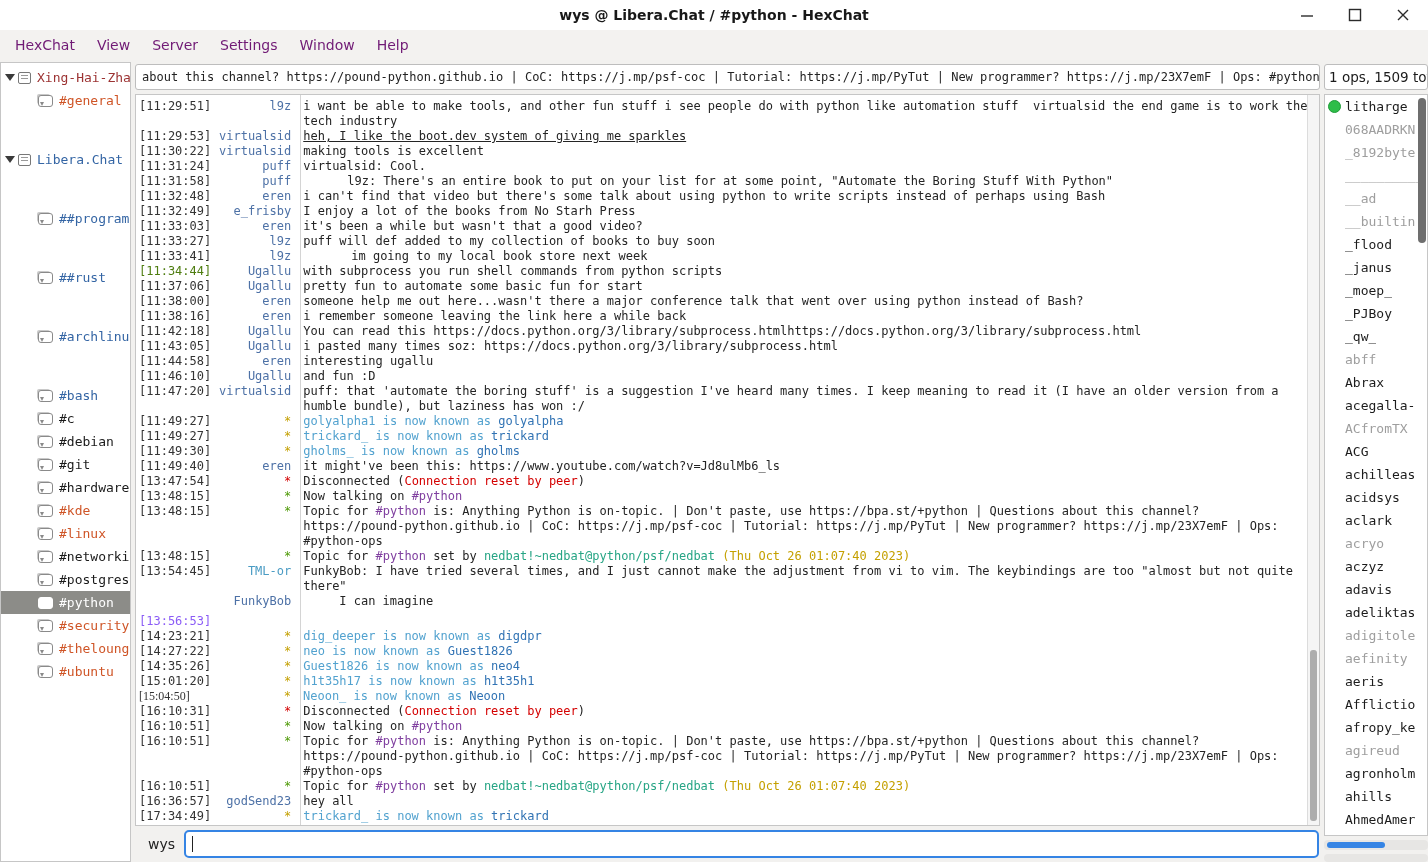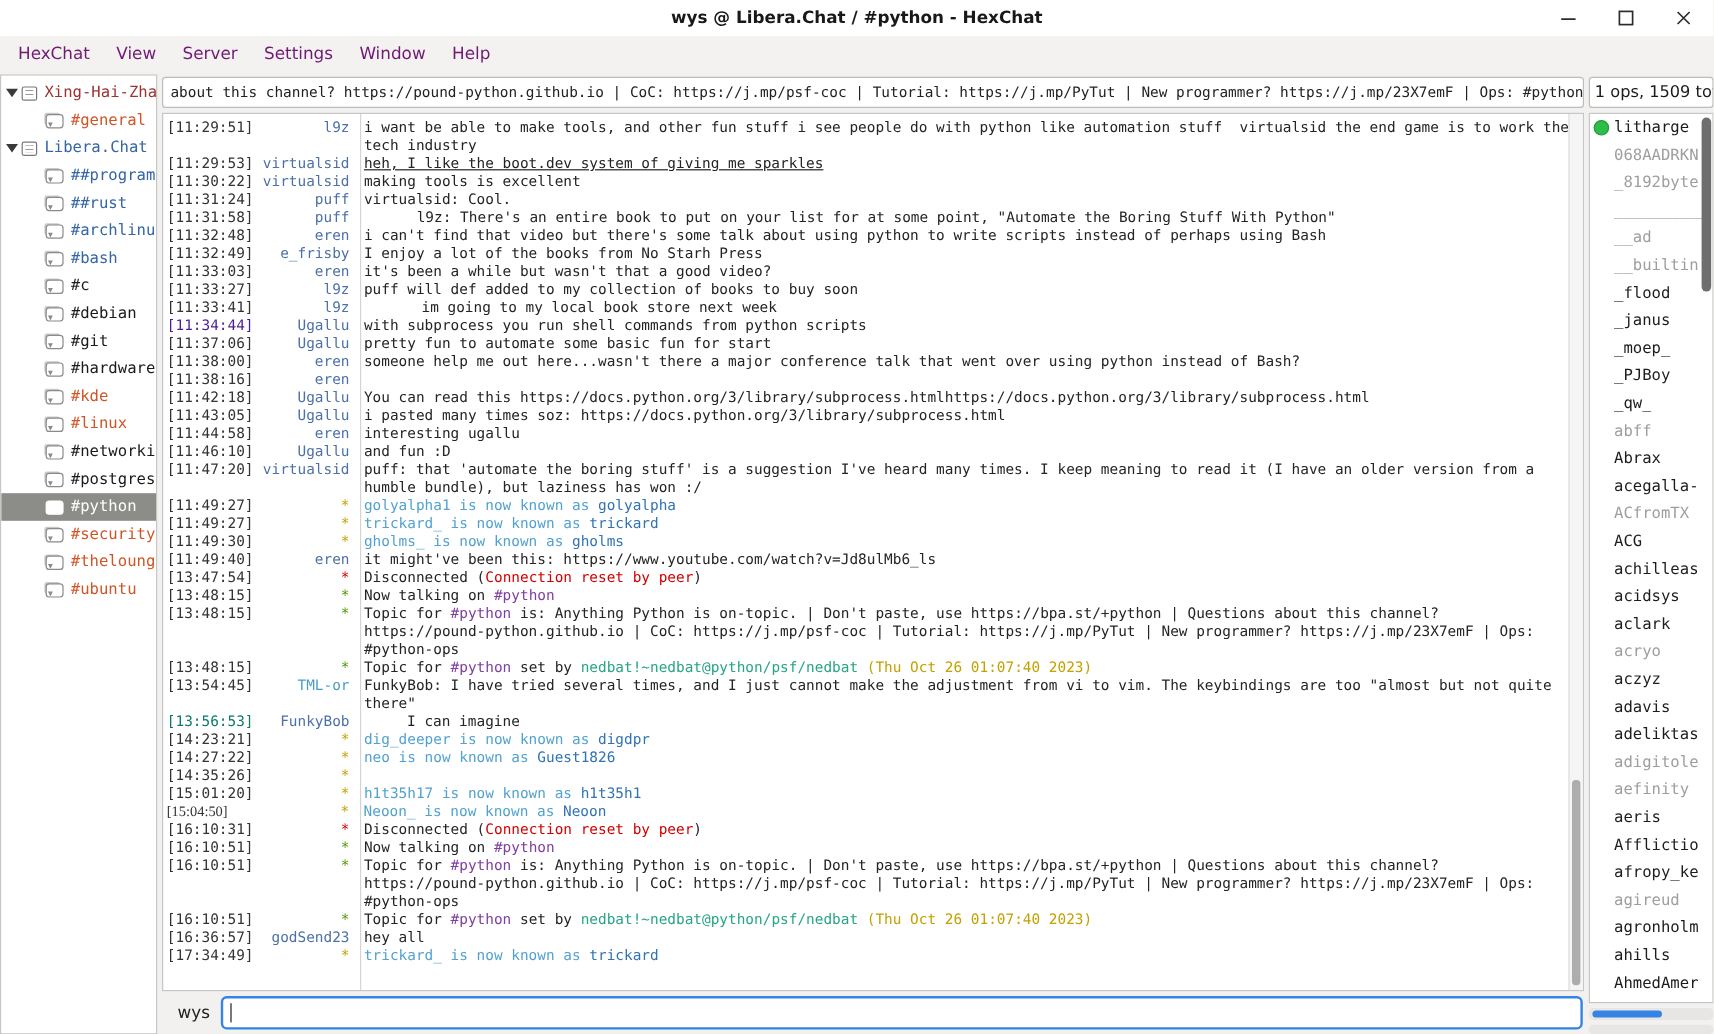--- a/index.html
+++ b/index.html
@@ -25,21 +25,21 @@
   .srv-icon{width:13px;height:12px;border:1px solid #787878;border-radius:2px;background:#f4f4f4;
     margin-right:6px;flex:0 0 auto;box-sizing:border-box;
     background-image:repeating-linear-gradient(#fff 0 2px,#9a9a9a 2px 3px);background-clip:content-box;padding:2px;}
   .chan-row{padding-left:37px;}
   .chan-icon{width:13px;height:10px;border:1px solid #8a8a8a;border-radius:3px;background:#fff;
     position:relative;margin-right:6px;flex:0 0 auto;box-shadow:-2px -2px 0 -1px #c9c9c9;}
   .chan-icon::after{content:"";position:absolute;left:1px;bottom:-4px;border:4px solid transparent;
     border-top-color:#8a8a8a;border-left-width:2px;border-right-width:2px;}
   .state-maroon{color:#9c3333;}
   .state-orange{color:#cf5527;}
-  .state-blue{color:#3465a4;}
+  .state-blue{color:#3465a4;margin-top:36px;}
   .state-normal{color:#1a1a1a;}
   .tree-row.selected{background:#8c8c88;color:#ffffff;}
   .tree-row.selected .chan-icon{border-color:#ffffff;background:#fff;box-shadow:none;}
   .tree-row.selected .chan-icon::after{border-top-color:#ffffff;}
   
   .center{flex:1;display:flex;flex-direction:column;margin:0 4px;min-width:0;}
   .topicbar{height:26px;margin:2px 0 4px;background:#fff;border:1px solid #bdbdbd;border-radius:3px;
     font-family:"DejaVu Sans Mono",monospace;font-size:12px;color:#222;line-height:24px;
     padding:0 6px;white-space:nowrap;overflow:hidden;box-sizing:border-box;}
   .chatpanel{flex:1;background:#fff;border:1px solid #c6c6c6;position:relative;overflow:hidden;}
@@ -241,37 +241,38 @@
             <span class="ts" style="color: rgb(51, 51, 51);">[11:33:27]</span>
             <span class="nick" style="color: rgb(77, 113, 166);">l9z</span>
             <span class="msg"><span style="color: rgb(36, 36, 36);">puff will def added to my collection of books to buy soon</span></span>
           </div>
           <div class="chat-line">
             <span class="ts" style="color: rgb(51, 51, 51);">[11:33:41]</span>
             <span class="nick" style="color: rgb(77, 113, 166);">l9z</span>
             <span class="msg"><span style="color: rgb(36, 36, 36); margin-left: 48px;">im going to my local book store next week</span></span>
           </div>
           <div class="chat-line">
-            <span class="ts" style="color: #4c1d95;">[11:34:44]</span>
+            <span class="ts" style="color: #4d7c0f;">[11:34:44]</span>
             <span class="nick" style="color: rgb(77, 113, 166);">Ugallu</span>
             <span class="msg"><span style="color: rgb(36, 36, 36);">with subprocess you run shell commands from python scripts</span></span>
           </div>
           <div class="chat-line">
             <span class="ts" style="color: rgb(51, 51, 51);">[11:37:06]</span>
             <span class="nick" style="color: rgb(77, 113, 166);">Ugallu</span>
             <span class="msg"><span style="color: rgb(36, 36, 36);">pretty fun to automate some basic fun for start</span></span>
           </div>
           <div class="chat-line">
             <span class="ts" style="color: rgb(51, 51, 51);">[11:38:00]</span>
             <span class="nick" style="color: rgb(77, 113, 166);">eren</span>
             <span class="msg"><span style="color: rgb(36, 36, 36);">someone help me out here...wasn't there a major conference talk that went over using python instead of Bash?</span></span>
           </div>
           <div class="chat-line">
             <span class="ts" style="color: rgb(51, 51, 51);">[11:38:16]</span>
             <span class="nick" style="color: rgb(77, 113, 166);">eren</span>
+            <span class="msg"><span style="color: rgb(36, 36, 36);">i remember someone leaving the link here a while back</span></span>
           </div>
           <div class="chat-line">
             <span class="ts" style="color: rgb(51, 51, 51);">[11:42:18]</span>
             <span class="nick" style="color: rgb(77, 113, 166);">Ugallu</span>
             <span class="msg"><span style="color: rgb(36, 36, 36);">You can read this </span><span style="color: rgb(36, 36, 36);">https://docs.python.org/3/library/subprocess.htmlhttps://docs.python.org/3/library/subprocess.html</span></span>
           </div>
           <div class="chat-line">
             <span class="ts" style="color: rgb(51, 51, 51);">[11:43:05]</span>
             <span class="nick" style="color: rgb(77, 113, 166);">Ugallu</span>
             <span class="msg"><span style="color: rgb(36, 36, 36);">i pasted many times soz: </span><span style="color: rgb(36, 36, 36);">https://docs.python.org/3/library/subprocess.html</span></span>
@@ -334,37 +335,38 @@
             <span class="nick" style="color: rgb(78, 154, 6);">*</span>
             <span class="msg"><span style="color: rgb(36, 36, 36);">Topic for </span><span style="color: rgb(128, 64, 160);">#python</span><span style="color: rgb(36, 36, 36);"> set by </span><span style="color: rgb(39, 165, 133);">nedbat!~nedbat@python/psf/nedbat</span><span style="color: rgb(36, 36, 36);"> </span><span style="color: rgb(196, 160, 0);">(Thu Oct 26 01:07:40 2023)</span></span>
           </div>
           <div class="chat-line">
             <span class="ts" style="color: rgb(51, 51, 51);">[13:54:45]</span>
             <span class="nick" style="color: rgb(75, 156, 196);">TML-or</span>
             <span class="msg"><span style="color: rgb(36, 36, 36);">FunkyBob: I have tried several times, and I just cannot make the adjustment from vi to vim. The keybindings are too "almost but not quite
 there"</span></span>
           </div>
           <div class="chat-line">
-            <span class="ts" style="color: #0f766e;">[13:56:53]</span>
+            <span class="ts" style="color: #8b5cf6; margin-top: 20px;">[13:56:53]</span>
             <span class="nick" style="color: rgb(77, 113, 166);">FunkyBob</span>
             <span class="msg"><span style="color: rgb(36, 36, 36); margin-left: 36px;">I can imagine</span></span>
           </div>
           <div class="chat-line">
             <span class="ts" style="color: rgb(51, 51, 51);">[14:23:21]</span>
             <span class="nick" style="color: rgb(196, 160, 0);">*</span>
             <span class="msg"><span style="color: rgb(82, 162, 207);">dig_deeper is now known as </span><span style="color: rgb(49, 115, 180);">digdpr</span></span>
           </div>
           <div class="chat-line">
             <span class="ts" style="color: rgb(51, 51, 51);">[14:27:22]</span>
             <span class="nick" style="color: rgb(196, 160, 0);">*</span>
             <span class="msg"><span style="color: rgb(82, 162, 207);">neo is now known as </span><span style="color: rgb(49, 115, 180);">Guest1826</span></span>
           </div>
           <div class="chat-line">
             <span class="ts" style="color: rgb(51, 51, 51);">[14:35:26]</span>
             <span class="nick" style="color: rgb(196, 160, 0);">*</span>
+            <span class="msg"><span style="color: rgb(82, 162, 207);">Guest1826 is now known as </span><span style="color: rgb(49, 115, 180);">neo4</span></span>
           </div>
           <div class="chat-line">
             <span class="ts" style="color: rgb(51, 51, 51);">[15:01:20]</span>
             <span class="nick" style="color: rgb(196, 160, 0);">*</span>
             <span class="msg"><span style="color: rgb(82, 162, 207);">h1t35h17 is now known as </span><span style="color: rgb(49, 115, 180);">h1t35h1</span></span>
           </div>
           <div class="chat-line">
             <span class="ts" style="color: rgb(51, 51, 51); font-family: Liberation Serif, serif;">[15:04:50]</span>
             <span class="nick" style="color: rgb(196, 160, 0);">*</span>
             <span class="msg"><span style="color: rgb(82, 162, 207);">Neoon_ is now known as </span><span style="color: rgb(49, 115, 180);">Neoon</span></span>

